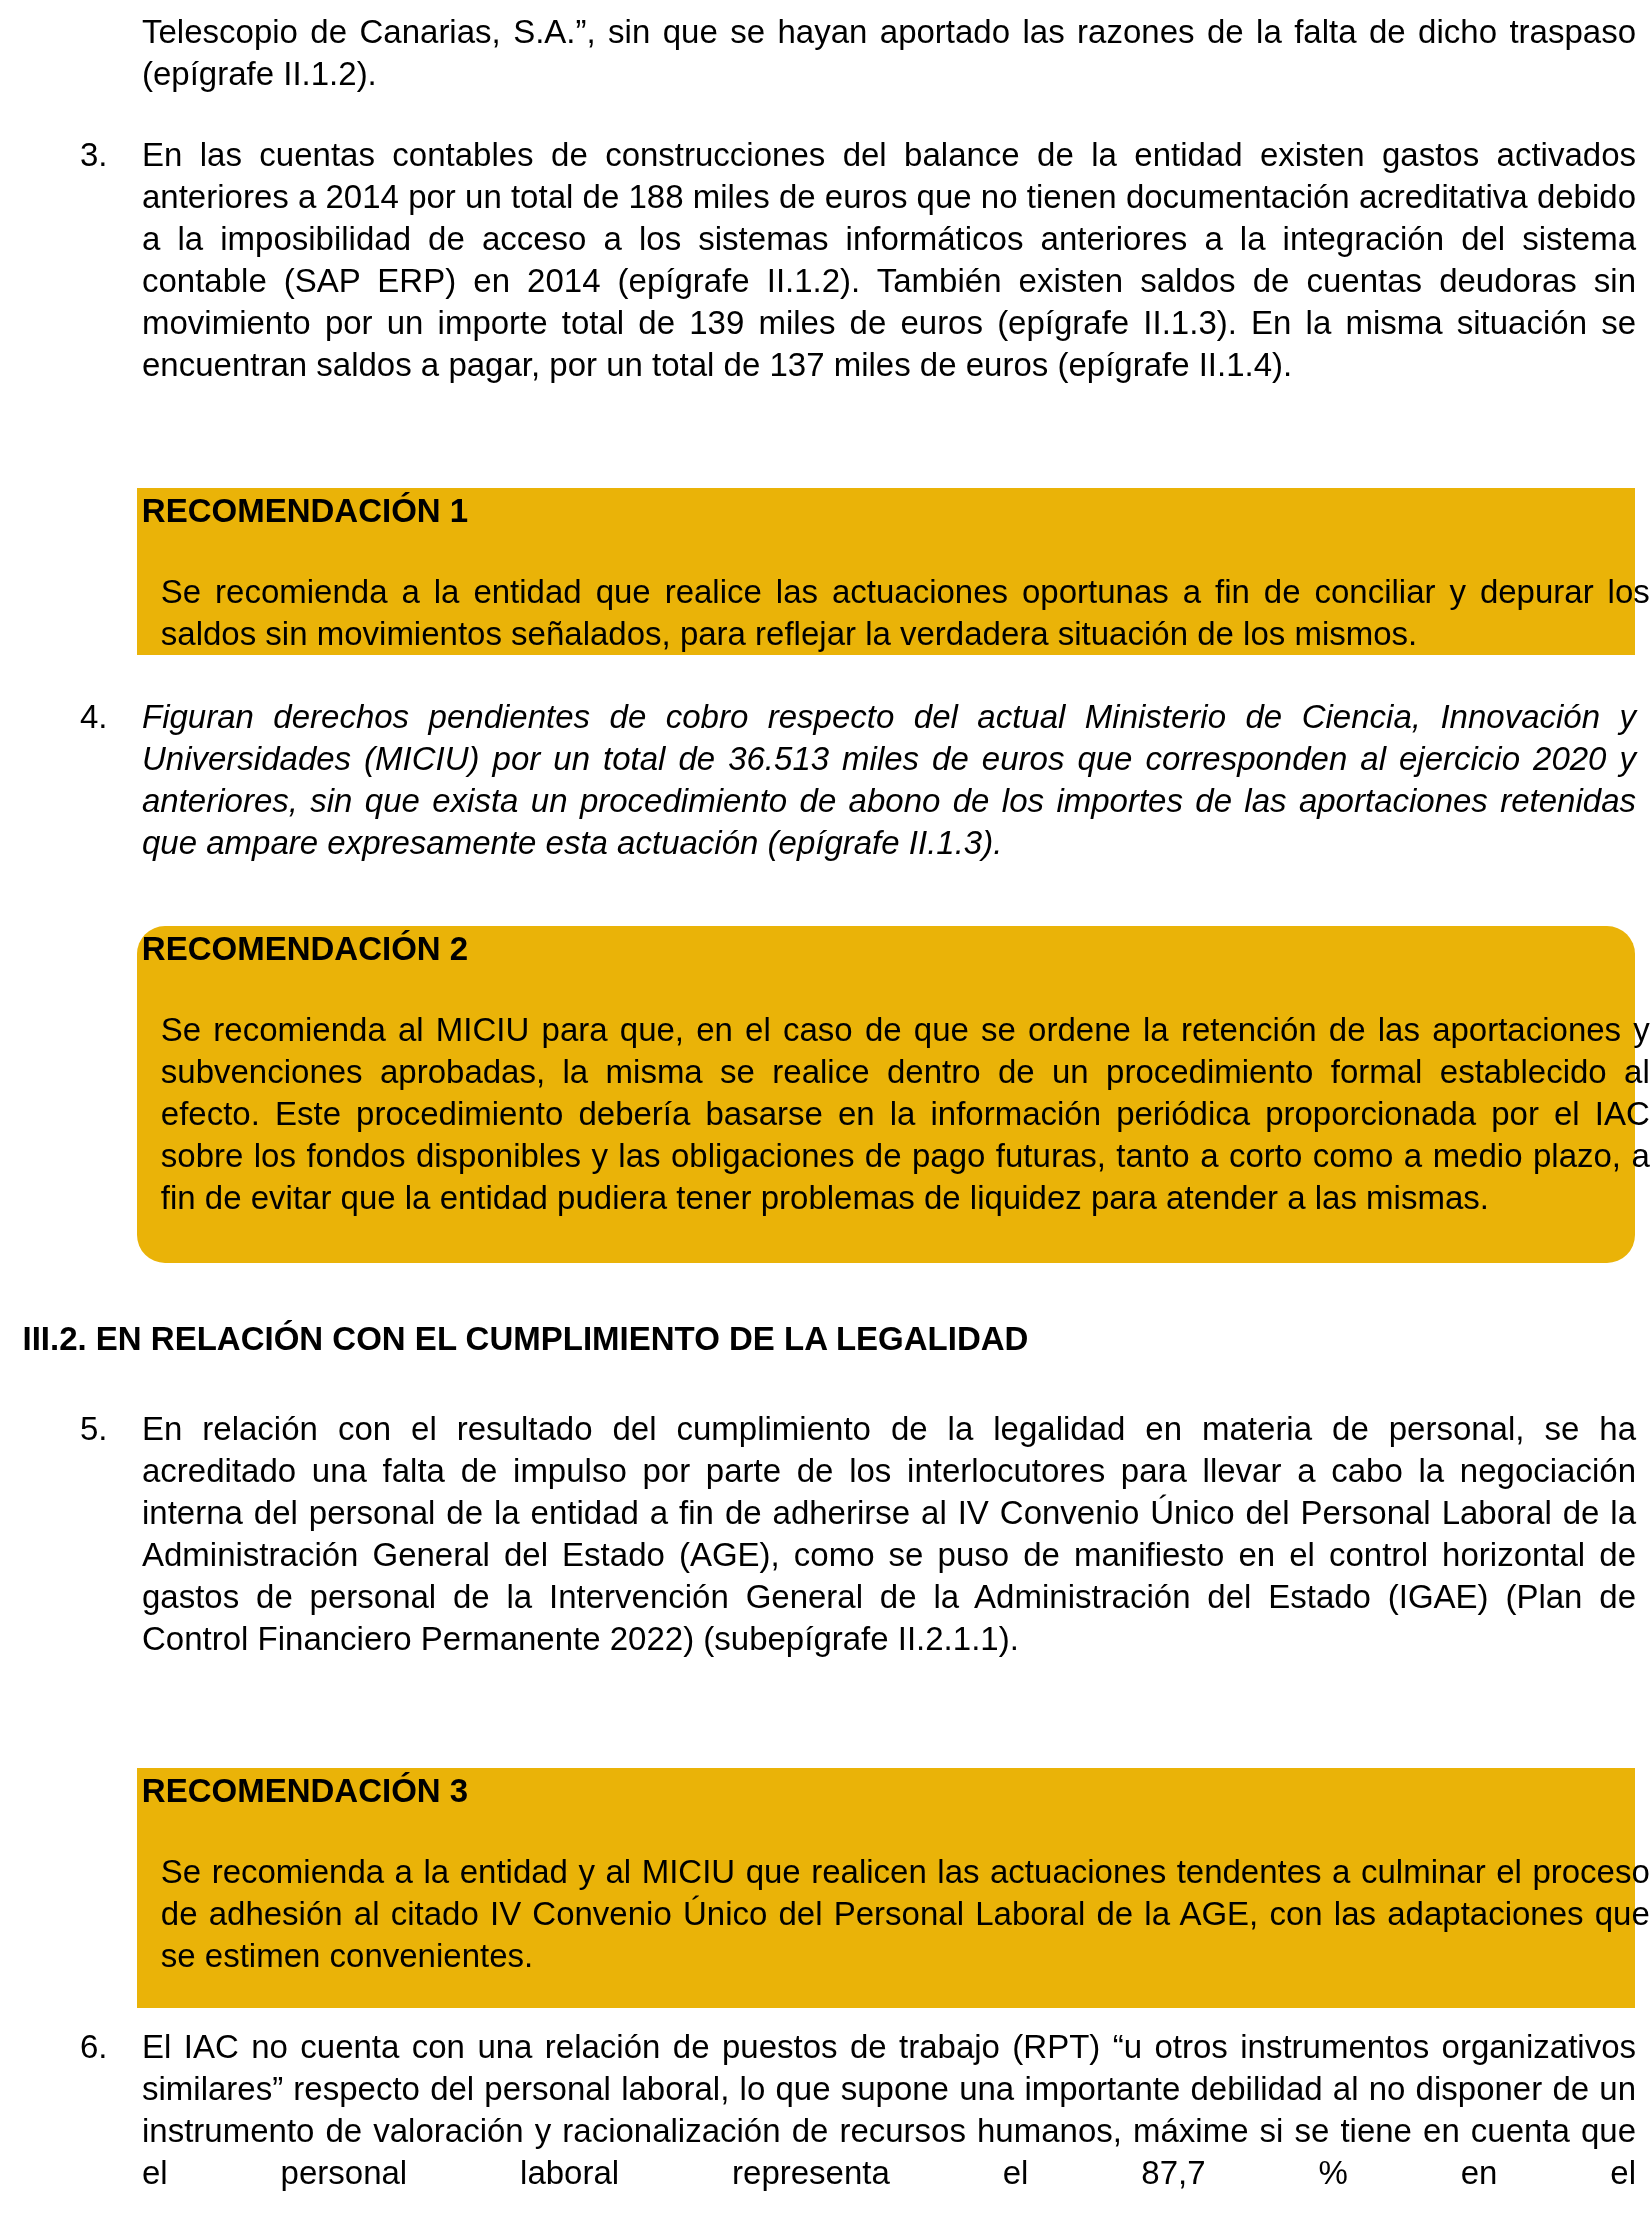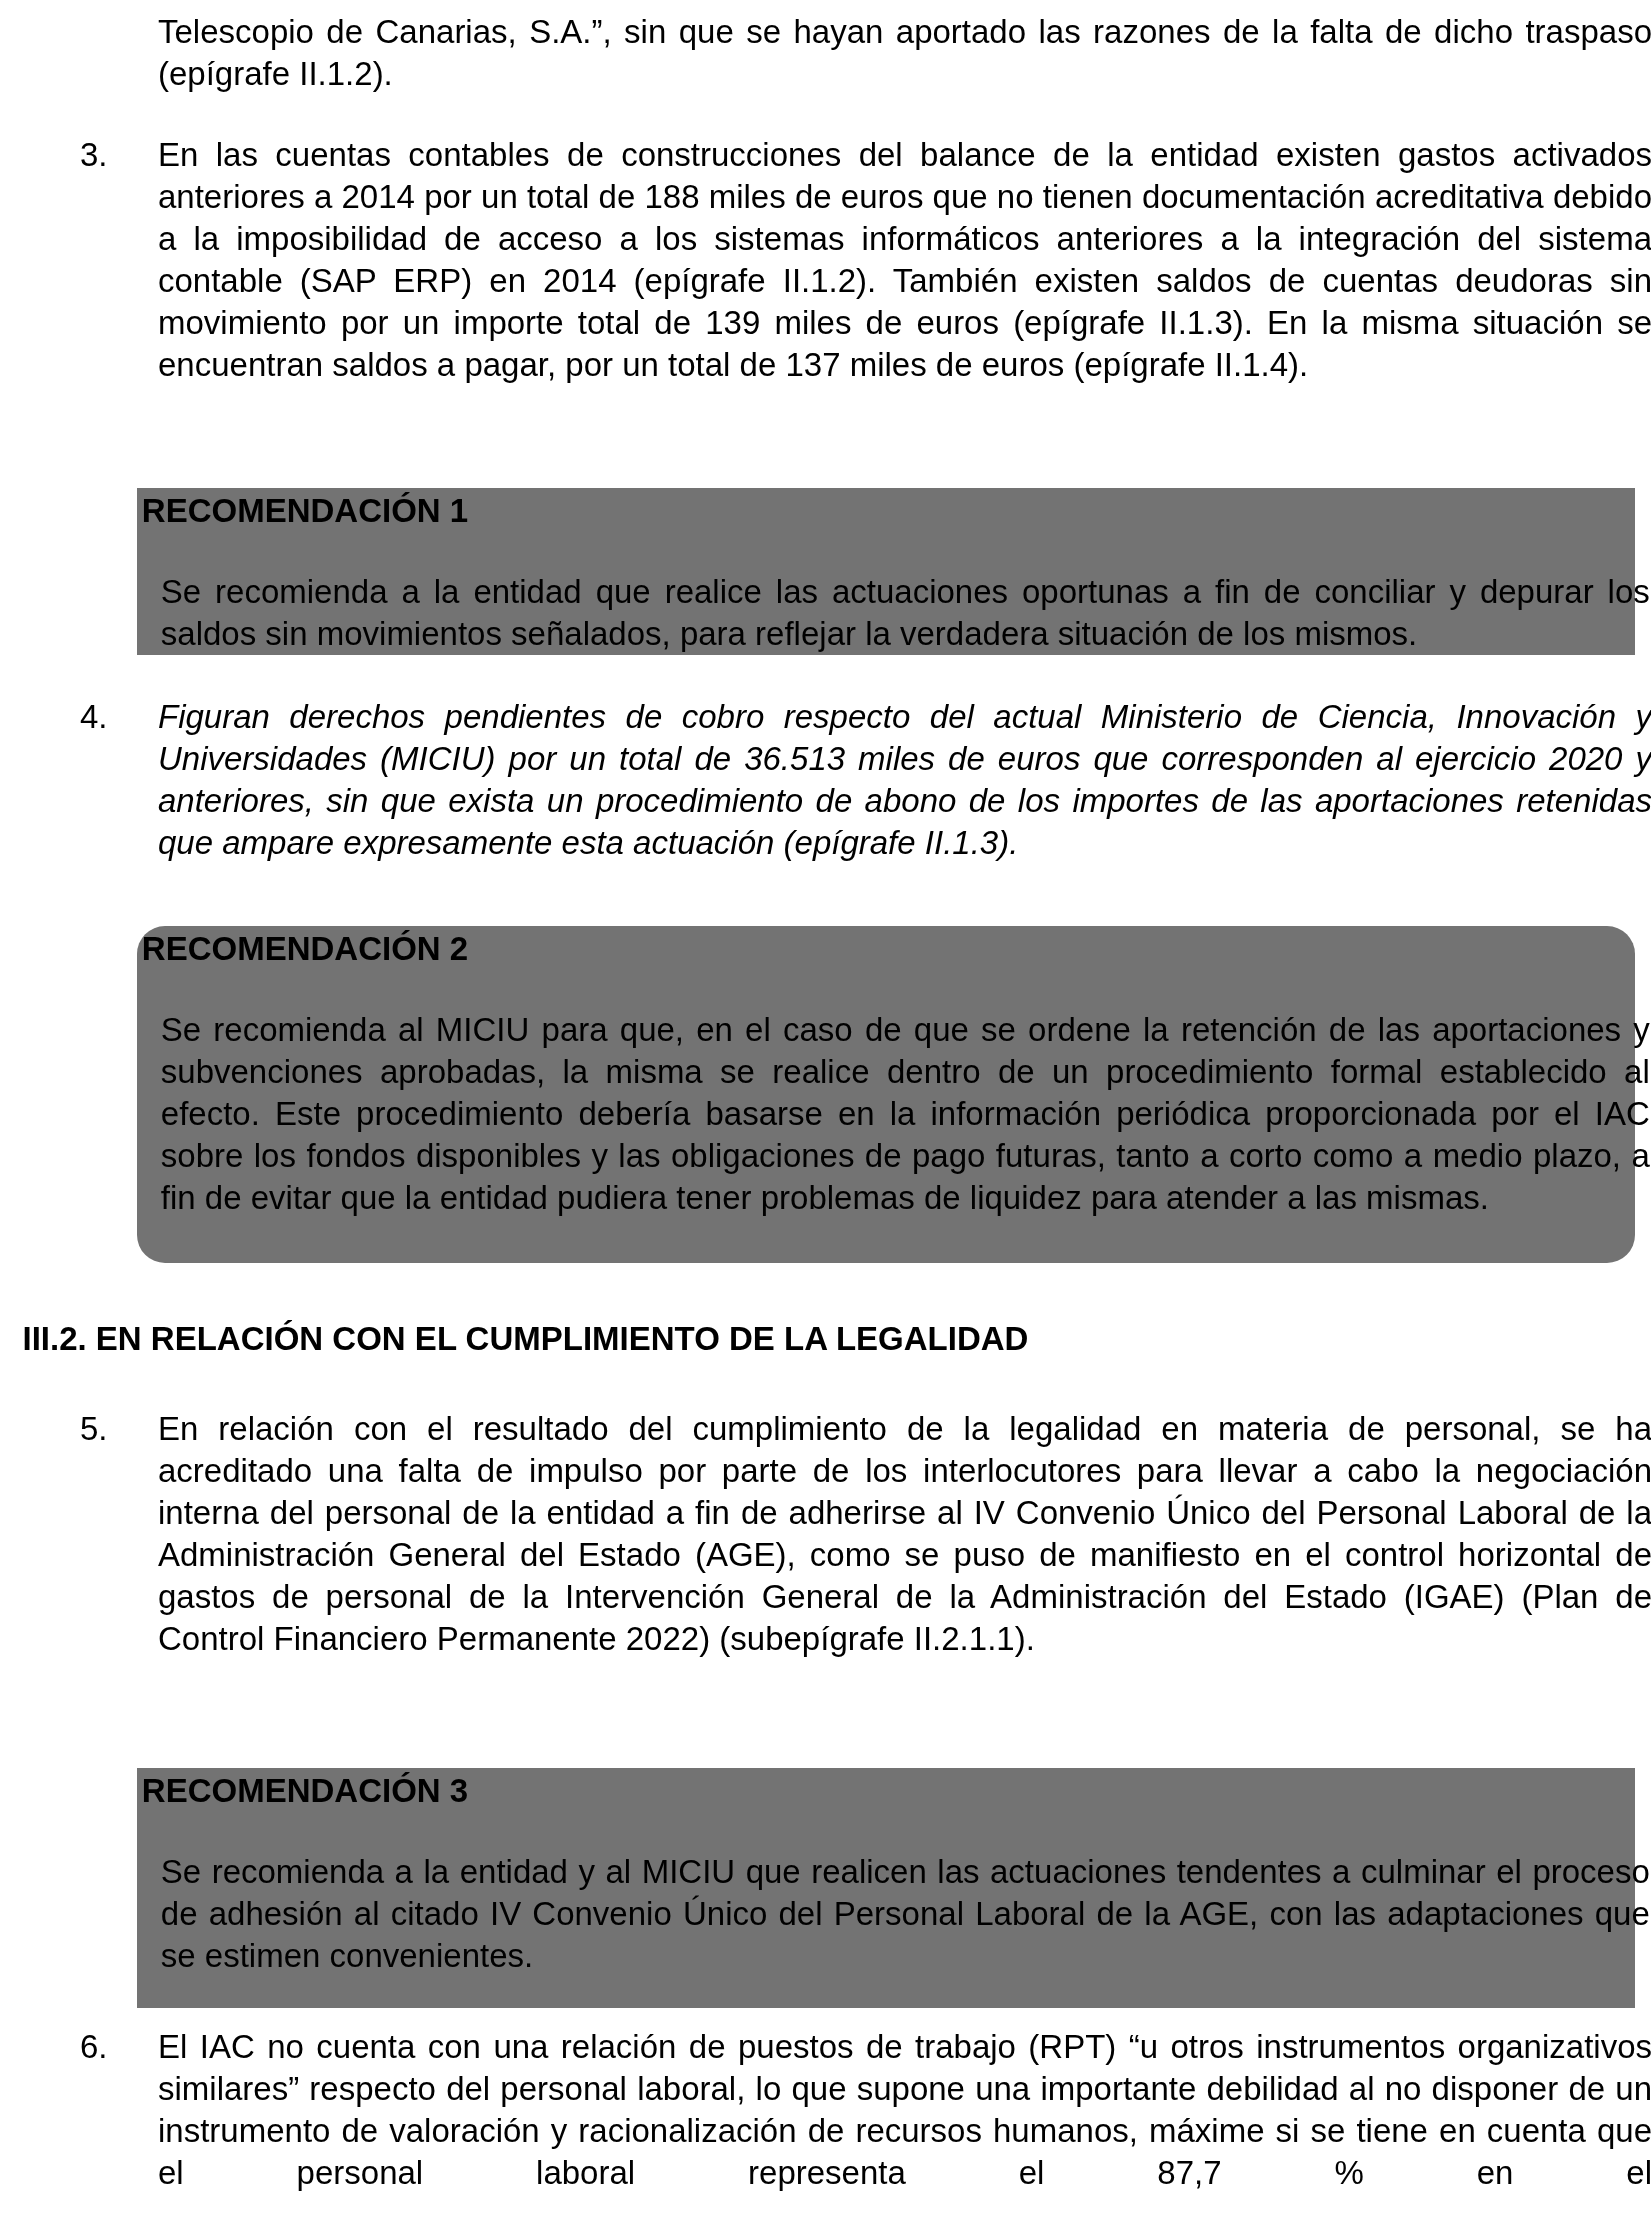--- a/index.html
+++ b/index.html
@@ -22,33 +22,32 @@
       width: 1652px;
     }
     .para {
       position: absolute;
       left: 142px;
       width: 1494px;
       font-size: 33px;
       line-height: 42px;
       text-align: justify;
       text-align-last: left;
-      margin-left: 16px;
     }
     .num {
       position: absolute;
       left: 80px;
       font-size: 33px;
       line-height: 42px;
     }
     .rec-box {
       position: absolute;
       left: 137px;
       width: 1498px;
-      background: #737373;
+      background: #eab308;
     }
     .rec-title {
       position: absolute;
       left: 4.8px;
       font-weight: bold;
       font-size: 33px;
       line-height: 42px;
     }
     .rec-text {
       position: absolute;

